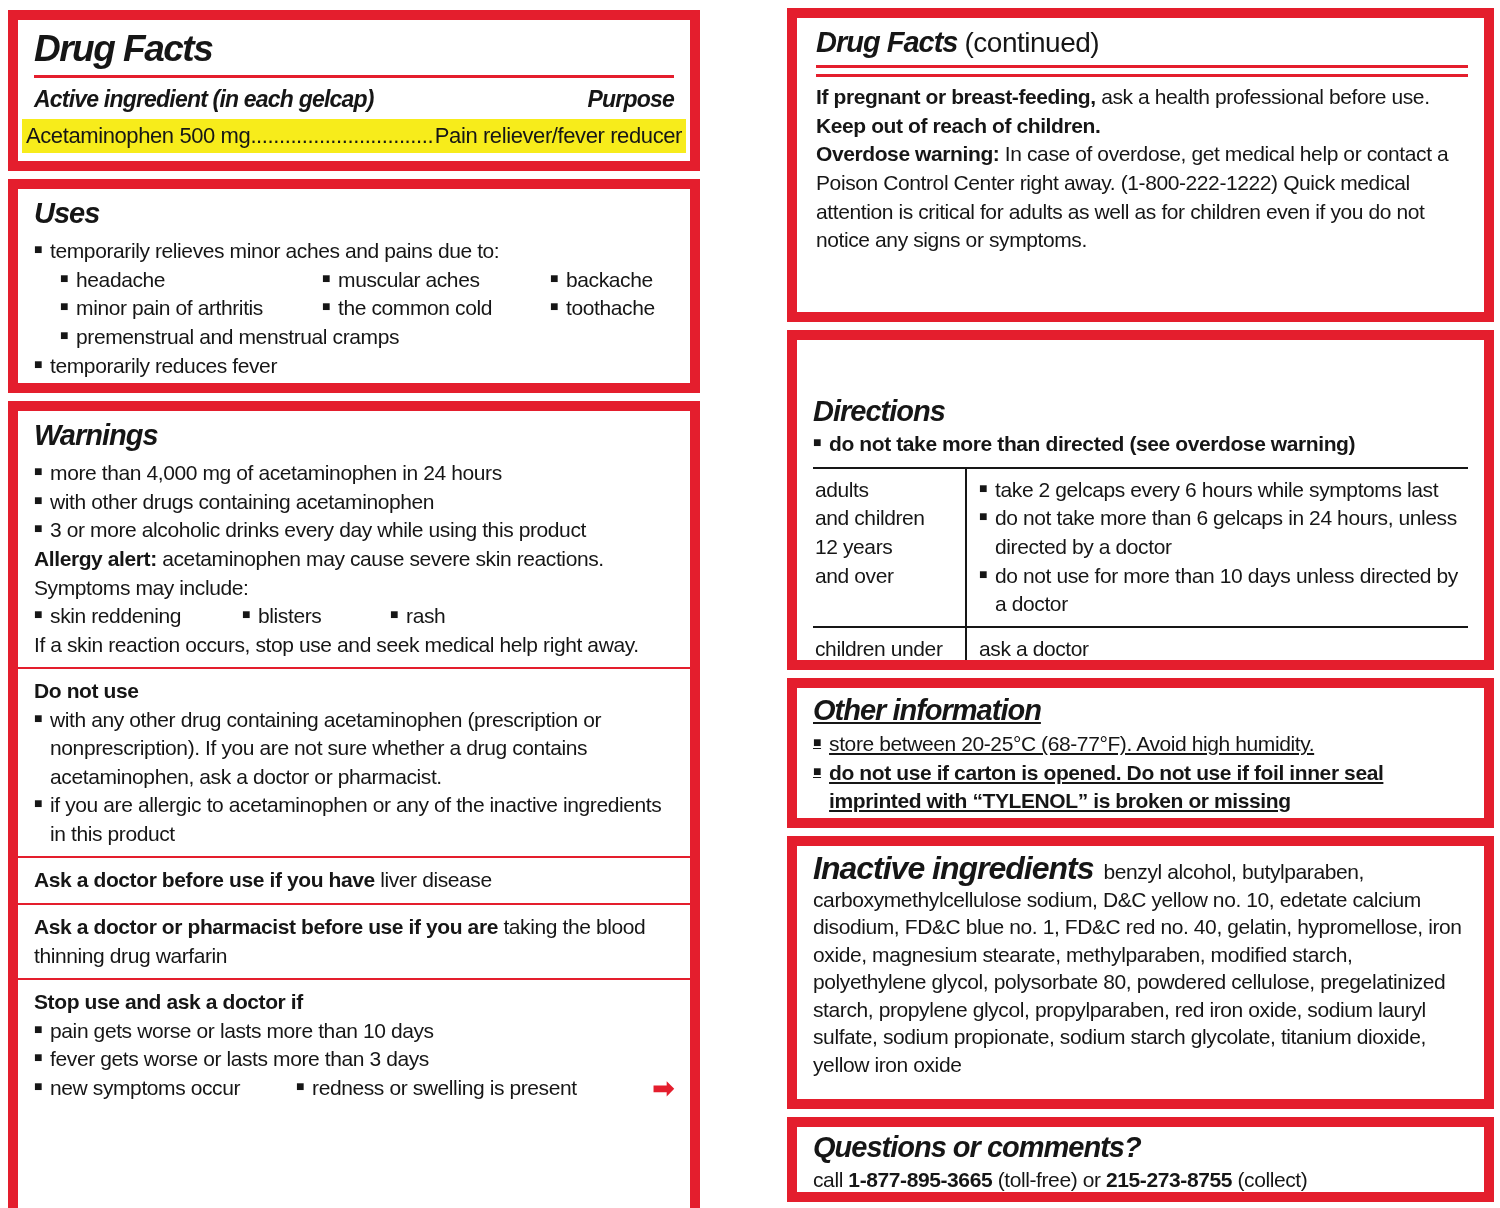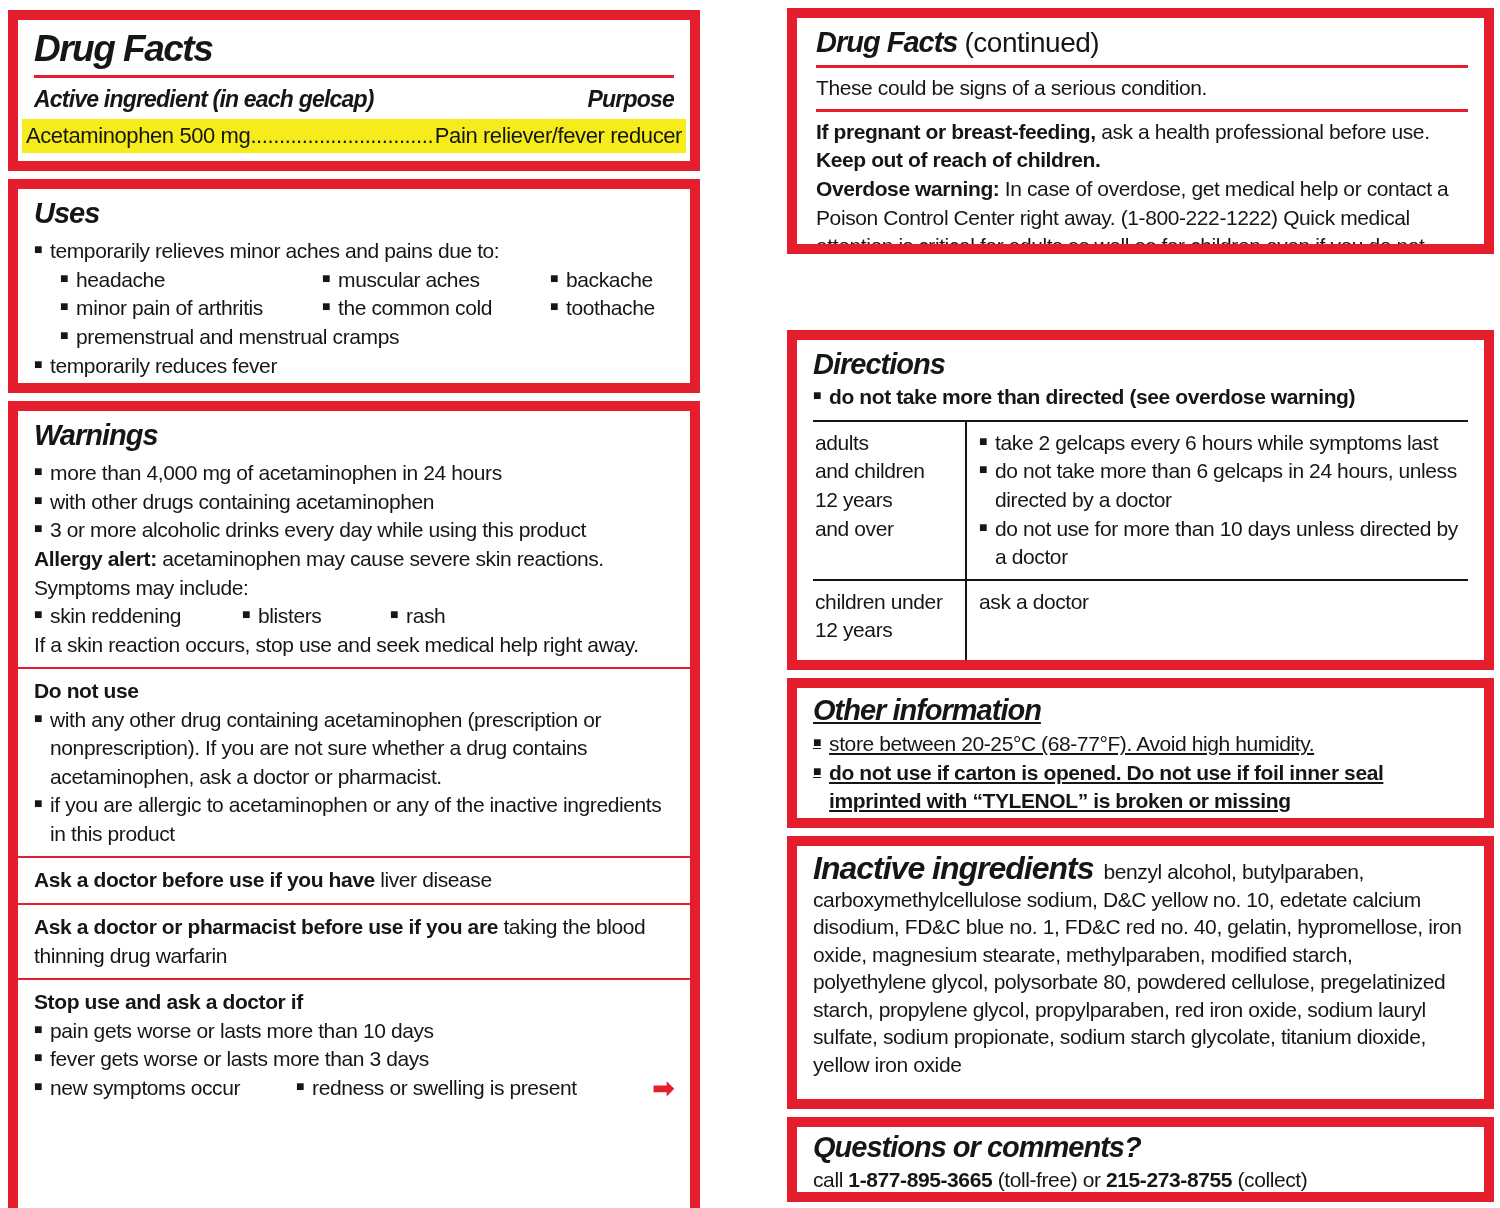--- a/index.html
+++ b/index.html
@@ -183,38 +183,37 @@
         <span>new symptoms occur</span>
       </span>
     <span class="bl">
         <span class="b">■</span>
         <span>redness or swelling is present</span>
       </span>
     <span class="arrow">➡</span>
   </div>
 </section>
 
-<section class="box t" style="left:787px; top:8px; width:707px; height:246px;padding-left:19px;">
+<section class="box t" style="left:787px; top:8px; width:707px; height:314px;padding-left:19px;">
   <h2 class="h2" style="margin-bottom:2px;"><span>Drug Facts</span> <span class="suffix">(continued)</span></h2>
   <hr class="rl">
-  <p class="para">These could be signs of a serious condition.</p>
   <hr class="rl">
   <p class="para">
     <span class="sb">If pregnant or breast-feeding,</span>
     <span>ask a health professional before use.</span>
   </p>
   <div class="sb">Keep out of reach of children.</div>
   <p class="para">
     <span class="sb">Overdose warning:</span>
     <span>In case of overdose, get medical help or contact a Poison Control Center right away. (1-800-222-1222) Quick medical attention is critical for adults as well as for children even if you do not notice any signs or symptoms.</span>
   </p>
 </section>
 
 <section class="box t" style="left:787px; top:330px; width:707px; height:340px;">
-  <h2 class="h2" style="margin-bottom:2px;">Directions</h2>
+  <h2 class="h2" style="margin-bottom:2px;margin-top:47px;">Directions</h2>
   <div class="bl sb">
     <span class="b">■</span>
     <span>do not take more than directed (see overdose warning)</span>
   </div>
   <div class="dtable">
     <div class="drow">
       <div class="dcl">
         <div>adults</div>
         <div>and children</div>
         <div>12 years</div>

